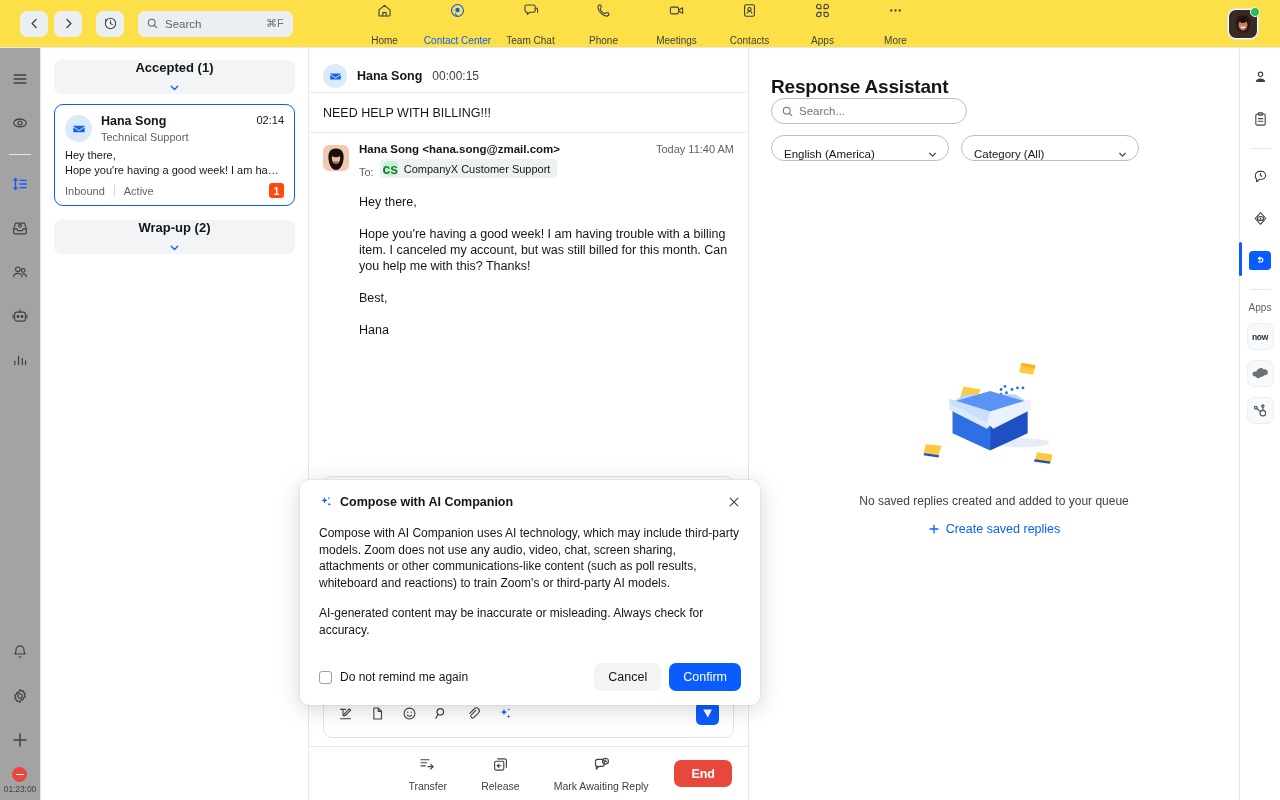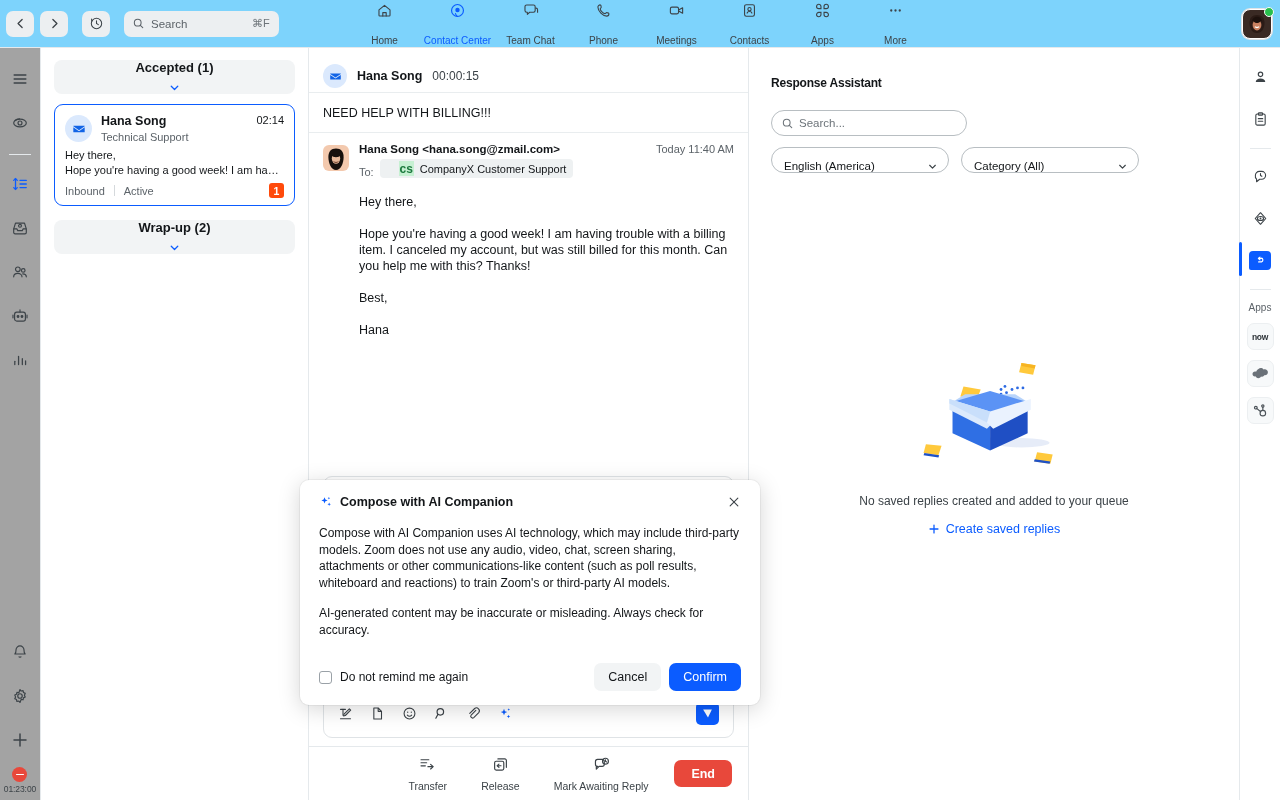--- a/index.html
+++ b/index.html
@@ -10,25 +10,25 @@
     background: #ffffff;
     color: #131619;
     overflow: hidden;
     -webkit-font-smoothing: antialiased;
   }
   .app { width: 1280px; height: 800px; display: flex; flex-direction: column; position: relative; }
 
   
   .topbar {
     height: 48px; min-height: 48px;
-    background: #7dd3fc;
+    background: #fde047;
     border-bottom: 1px solid #e5e9ec;
     display: flex; align-items: center;
     position: relative;
-    padding: 0 0;
+    padding: 0 14px;
   }
   .nav-btns { display: flex; gap: 6px; align-items: center; margin-left: 6px; }
   .rbtn {
     width: 28px; height: 26px; border-radius: 7px;
     background: #eceff1;
     display: flex; align-items: center; justify-content: center;
     color: #3c4348; font-size: 13px; cursor: pointer;
     border: none;
   }
   .rbtn svg { display:block; }
@@ -155,22 +155,22 @@
   .mavatar .face2 { position: absolute; left: 50%; top: 55%; transform: translate(-50%,-50%); }
   .mh-body { flex: 1; min-width: 0; }
   .mh-from { font-size: 11.5px; font-weight: 700; color: #131619; }
   .mh-to { display: flex; align-items: flex-end; gap: 6px; margin-top: 4px; }
   .mh-to .tolab { font-size: 11px; color: #5c6369; }
   .mh-chip {
     display: inline-flex; align-items: center; gap: 6px;
     background: #eef1f2; border-radius: 4px; padding: 2px 7px 2px 3px;
   }
   .mh-chip .cs {
-    width: 15px; height: 15px; border-radius: 0; background: #c6f0d2; color: #1d7a3e;
-    font-size: 12px; font-weight: 700; display: flex; align-items: center; justify-content: center; margin-left: 16px;
+    width: 15px; height: 15px; border-radius: 6px; background: #c6f0d2; color: #1d7a3e;
+    font-size: 14px; font-weight: 700; display: flex; align-items: center; justify-content: center;
   }
   .mh-chip .cname { font-size: 11px; color: #131619; }
   .mh-date { font-size: 11px; color: #5c6369; flex: none; }
   .mbody { padding: 16px 0 0 36px; font-size: 12.5px; line-height: 16px; color: #131619; }
   .mbody p { margin-bottom: 16px; }
   .mbody p:last-child { margin-bottom: 0; }
 
   
   .composer-wrap { padding: 0 14px 8px; }
   .composer {
@@ -195,21 +195,21 @@
   .act .alabel { font-size: 10.5px; }
   .end-btn {
     position: absolute; right: 16px;
     background: #e8483b; color: #fff; border: none; border-radius: 7px;
     height: 27px; padding: 0 17px; font-size: 12.5px; font-weight: 700;
     font-family: "Liberation Sans", sans-serif; cursor: pointer;
   }
 
   
   .rightpanel { width: 490px; min-width: 490px; background: #fff; padding: 28px 24px 0 22px; position: relative; }
-  .rp-title { font-size: 12px; font-weight: 700; letter-spacing: -.2px; margin-bottom: 20px; }
+  .rp-title { font-size: 19px; font-weight: 700; letter-spacing: -.2px; }
   .rp-search {
     width: 196px; height: 26px; border: 1px solid #b8bec2; border-radius: 13px;
     display: flex; align-items: center; gap: 6px; padding: 0 10px; cursor: text;
   }
   .rp-search .ph { font-size: 11.5px; color: #6d747a; }
   .rp-filters { display: flex; gap: 12px; margin-top: 11px; }
   .sel {
     height: 26px; border: 1px solid #b8bec2; border-radius: 13px;
     display: flex; align-items: flex-end; padding: 0 10px 0 12px; gap: 10px; cursor: pointer;
     min-width: 0;

